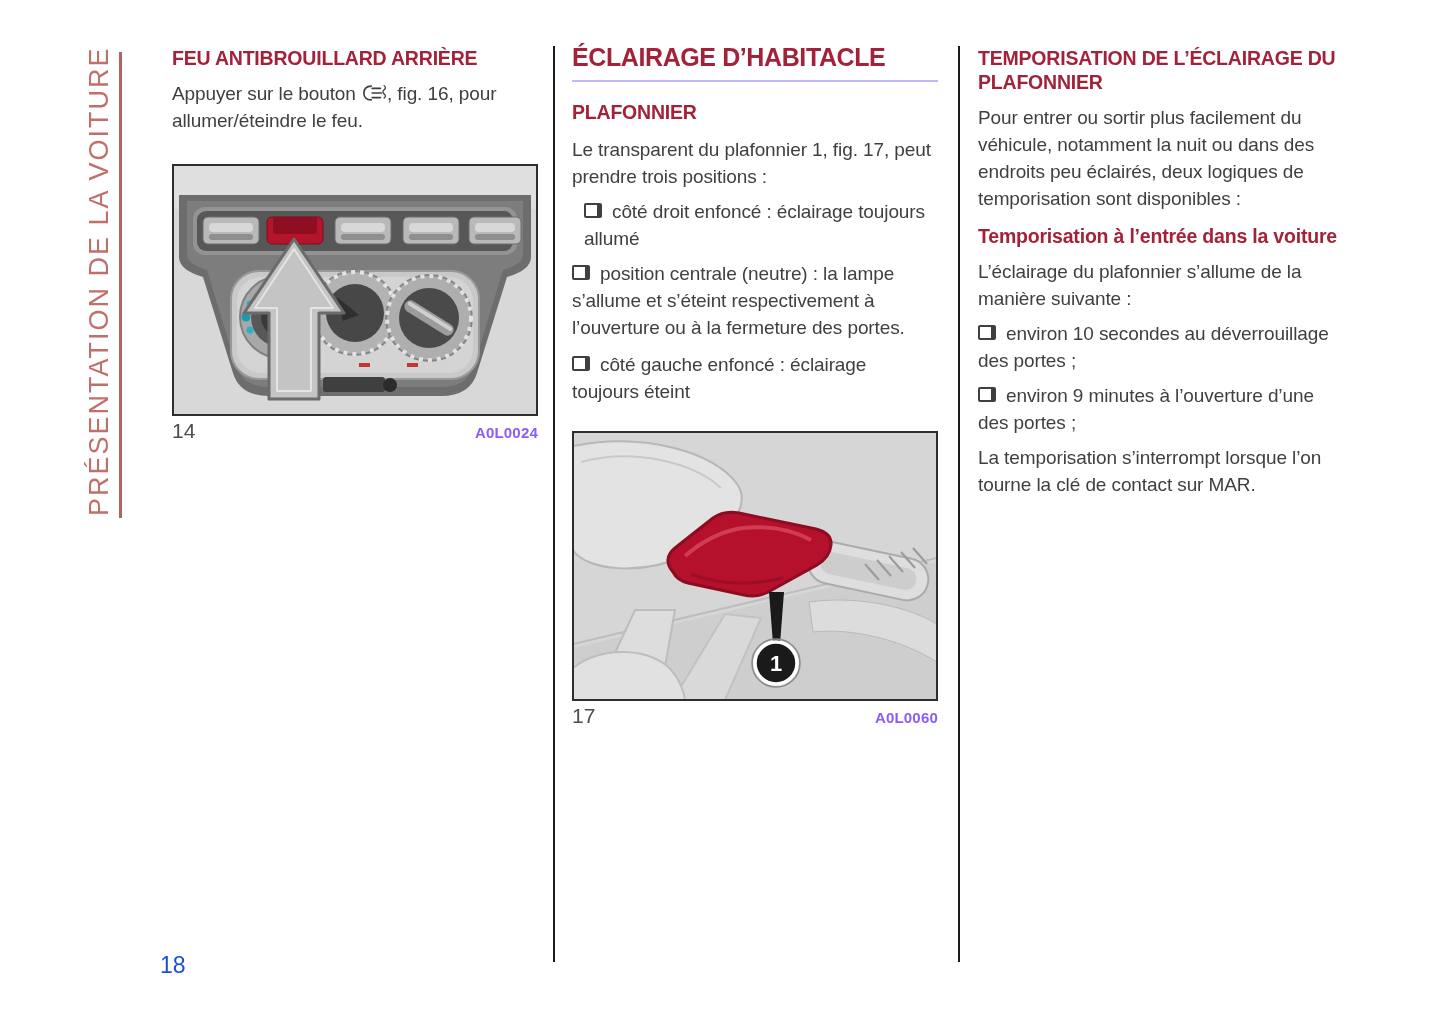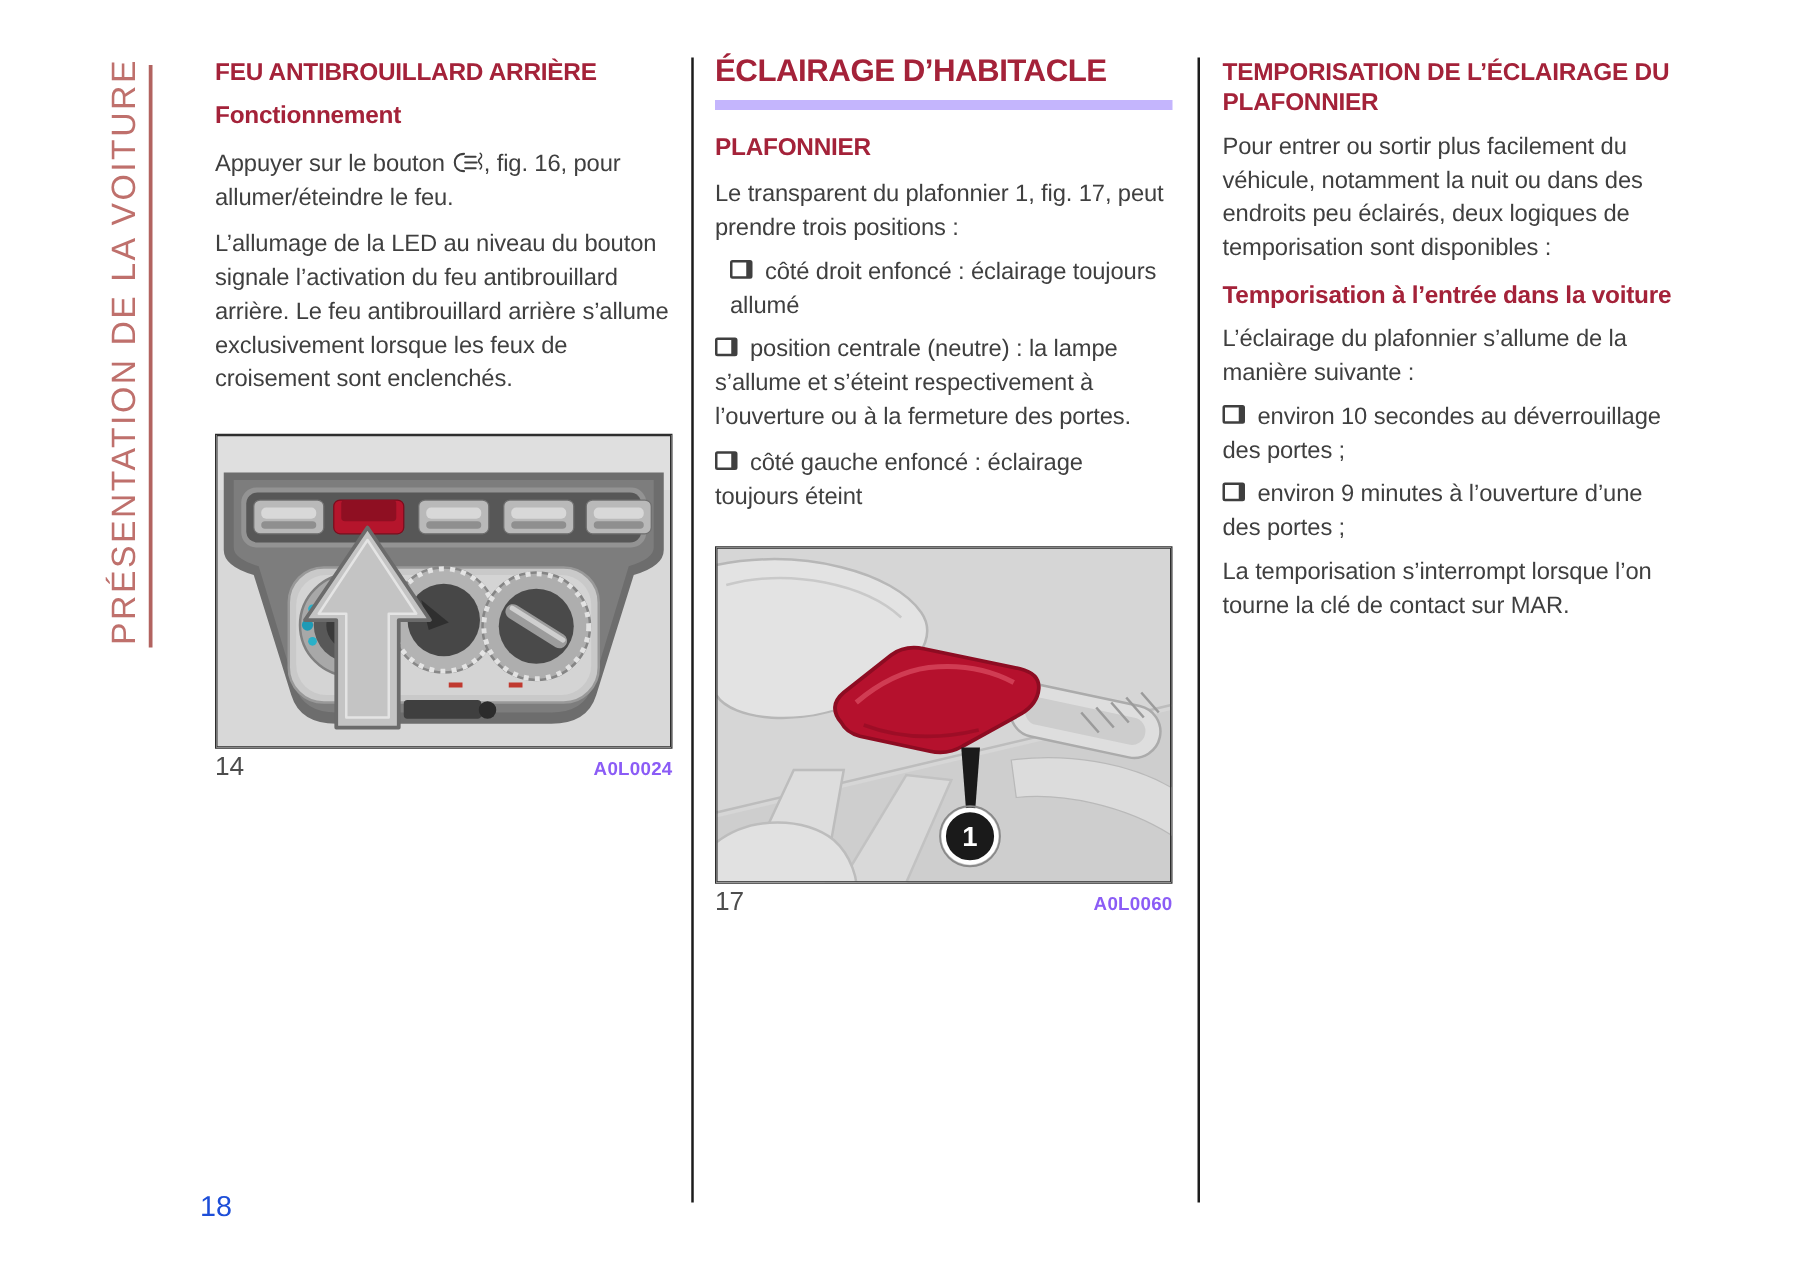--- a/index.html
+++ b/index.html
@@ -23,21 +23,21 @@
   .divider-1{left:553px;}
   .divider-2{left:958px;}
   
   .col{position:absolute;top:46px;width:366px;}
   .col1{left:172px;}
   .col2{left:572px;top:44px;}
   .col3{left:978px;}
   .red{color:#a42239;}
   h2.section-title{
     font-size:25px;line-height:27px;font-weight:bold;letter-spacing:-0.4px;
-    margin:0 0 18px 0;padding-bottom:9px;border-bottom:8px solid #c4b5fd;
+    margin:0 0 18px 0;padding-bottom:9px;border-bottom:2px solid #c4b5fd;
   }
   h3.sub-title{
     font-size:19.5px;line-height:24px;font-weight:bold;letter-spacing:-0.2px;margin:0 0 10px 0;
   }
   h4.minor-title{
     font-size:19.5px;line-height:24px;font-weight:bold;letter-spacing:-0.2px;margin:4px 0 14px 0;color:#a42239;
   }
   .col p{font-size:19px;line-height:27px;margin:0 0 10px 0;letter-spacing:-0.1px;}
   .col p.no-gap{margin-bottom:0;}
   .col2 h3.sub-title{margin:0 0 12px 0;}
@@ -69,32 +69,30 @@
   <div class="sidebar-text-wrap">
     <span class="sidebar-text">PRÉSENTATION DE LA VOITURE</span>
   </div>
   <div class="sidebar-rule"></div>
 
   <div class="divider divider-1"></div>
   <div class="divider divider-2"></div>
 
   <section class="col col1">
     <h3 class="sub-title red">FEU ANTIBROUILLARD ARRIÈRE</h3>
-    <h4 class="minor-title">Fonctionnement</h4>
     <p><span>Appuyer sur le bouton</span>
       <svg class="fog-icon" width="24" height="18" viewBox="0 0 26 19">
         <g fill="none" stroke="#3f3f3f" stroke-width="1.8" stroke-linecap="round">
           <path d="M10,2 C4.5,2 2,5.5 2,9.5 C2,13.5 4.5,17 10,17"></path>
           <line x1="11" y1="4.5" x2="20" y2="4.5"></line>
           <line x1="11" y1="9.5" x2="21" y2="9.5"></line>
           <line x1="11" y1="14.5" x2="20" y2="14.5"></line>
           <path d="M24,1.5 c1.8,1.6 1.8,2.9 0,4.5 c-1.8,1.6 -1.8,2.9 0,4.5 c1.8,1.6 1.8,2.9 0,4.5" stroke-width="1.4"></path>
         </g>
       </svg><span>, fig. 16, pour allumer/éteindre le feu.</span></p>
-    <p>L’allumage de la LED au niveau du bouton signale l’activation du feu antibrouillard arrière. Le feu antibrouillard arrière s’allume exclusivement lorsque les feux de croisement sont enclenchés.</p>
 
     <figure class="fig16">
       <svg class="fig-svg" viewBox="0 0 364 250">
         <rect width="364" height="250" fill="#d8d8d8"></rect>
         <rect width="364" height="44" fill="#dfdfdf"></rect>
 
         <path d="M6,30 L358,30 L358,92 Q358,105 334,112 L304,208 Q297,231 268,231 L96,231 Q67,231 60,208 L30,112 Q6,105 6,92 Z" fill="#6d6d6d"></path>
         <path d="M14,36 L350,36 L350,90 Q350,99 330,105 L301,201 Q294,222 268,222 L96,222 Q70,222 63,201 L34,105 Q14,99 14,90 Z" fill="#7d7d7d"></path>
 
         <rect x="20" y="42" width="324" height="48" rx="12" fill="#939393"></rect>

